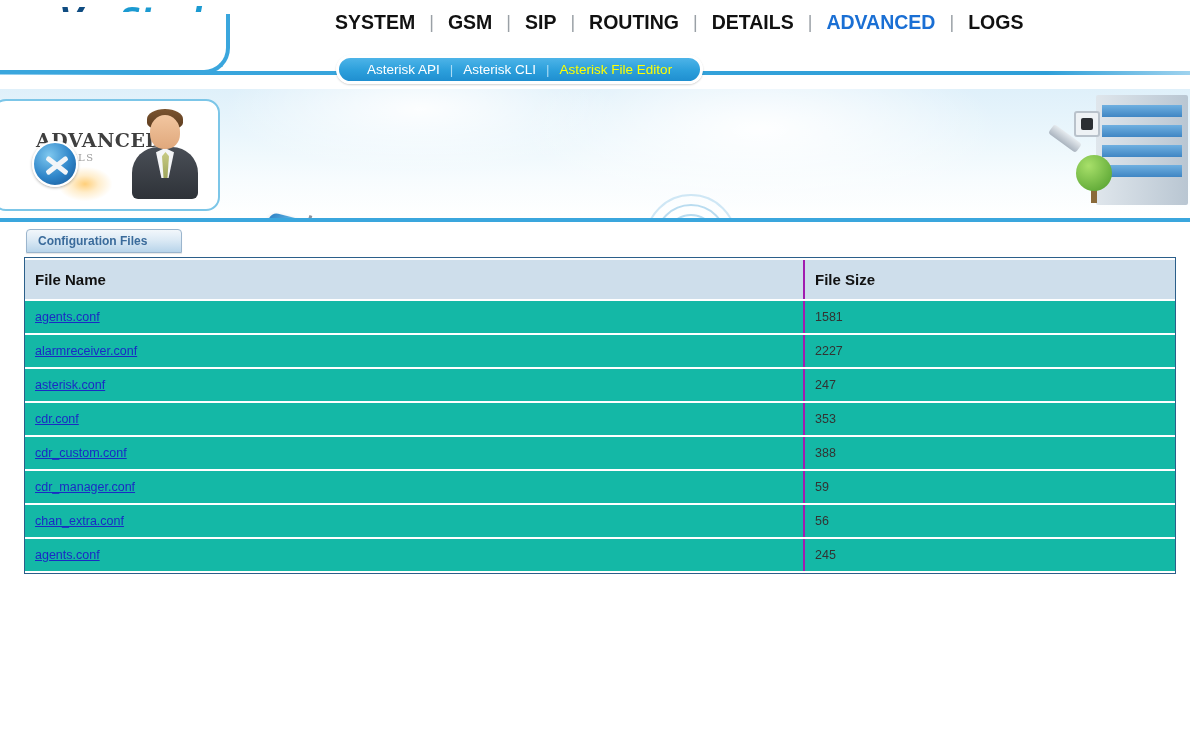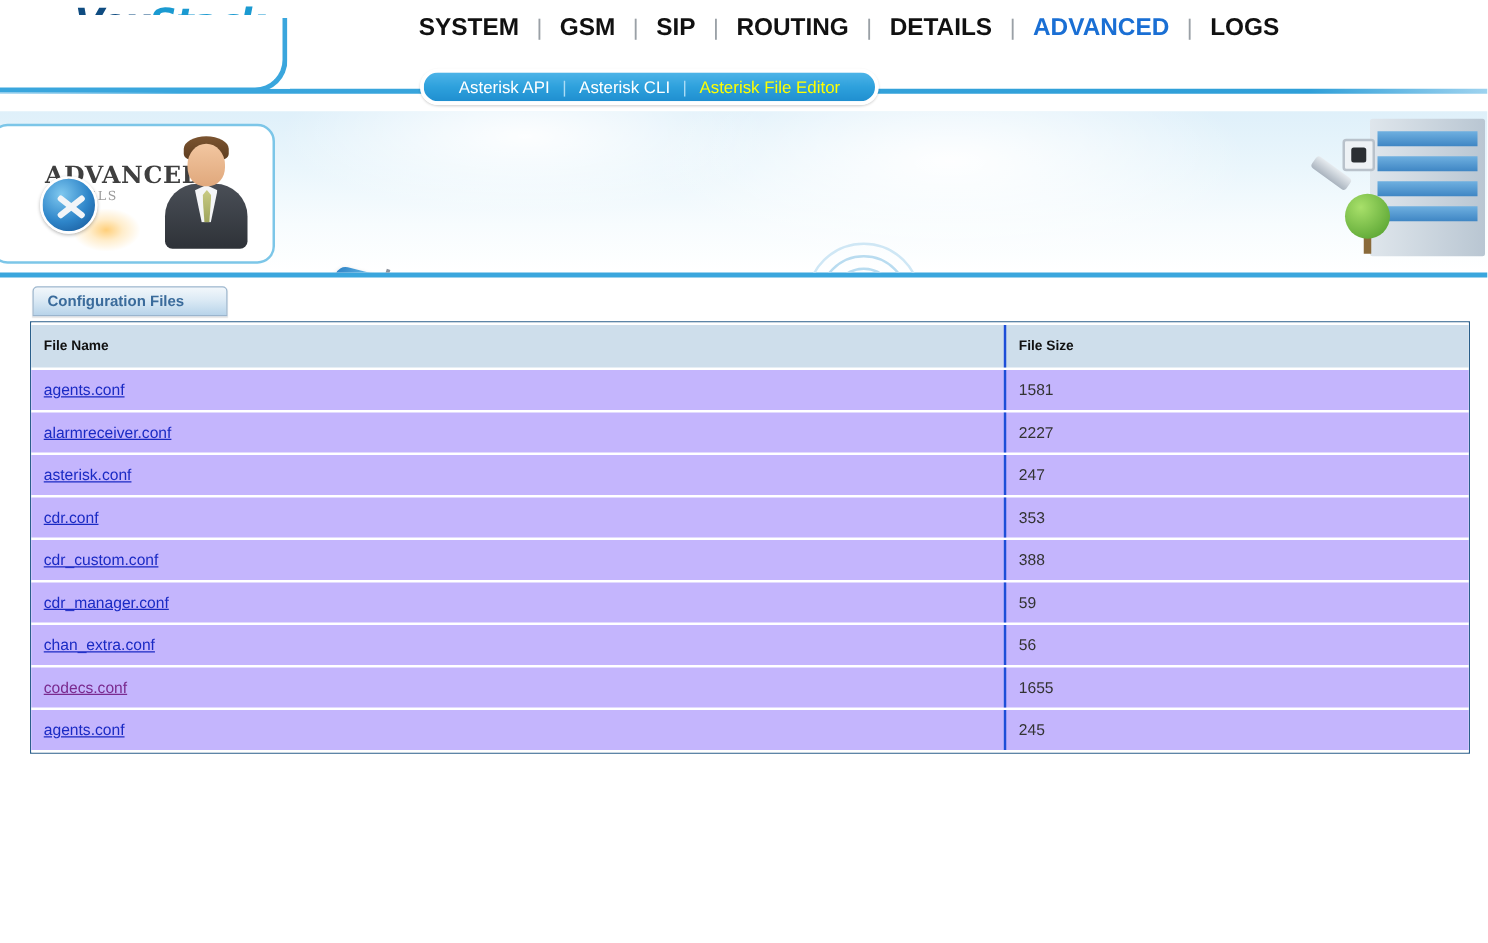--- a/index.html
+++ b/index.html
@@ -331,36 +331,36 @@
   }
   table.files {
     width: 100%;
     border-collapse: separate;
     border-spacing: 0 2px;
     background: #ffffff;
   }
   table.files th {
     background: #cedeeb;
     color: #111111;
-    font-size: 11px;
+    font-size: 15px;
     font-weight: bold;
     text-align: left;
     padding: 11px 0 11px 10px;
     border: none;
   }
   table.files td {
-    background: #c4b5fd;
+    background: #14b8a6;
     font-size: 12.5px;
     color: #333333;
     padding: 9px 14px 9px 10px;
     border: none;
   }
   table.files th.c1, table.files td.c1 { width: 778px; }
   table.files th.c2, table.files td.c2 {
-    border-left: 2px solid #1d4ed8;
+    border-left: 2px solid #a21caf;
   }
   table.files td.c1 a {
     color: #1a2ac4;
     text-decoration: underline;
     font-size: 12.5px;
   }
   table.files td.c1 a.visited { color: #7a2a8f; }
 </style>
 </head>
 <body>
@@ -479,24 +479,20 @@
         </tr>
         <tr>
           <td class="c1"><a href="#">cdr_manager.conf</a></td>
           <td class="c2">59</td>
         </tr>
         <tr>
           <td class="c1"><a href="#">chan_extra.conf</a></td>
           <td class="c2">56</td>
         </tr>
         <tr>
-          <td class="c1"><a href="#" class="visited">codecs.conf</a></td>
-          <td class="c2">1655</td>
-        </tr>
-        <tr>
           <td class="c1"><a href="#">agents.conf</a></td>
           <td class="c2">245</td>
         </tr>
       </tbody>
     </table>
   </div>
 
 </div>
 
 </body></html>

